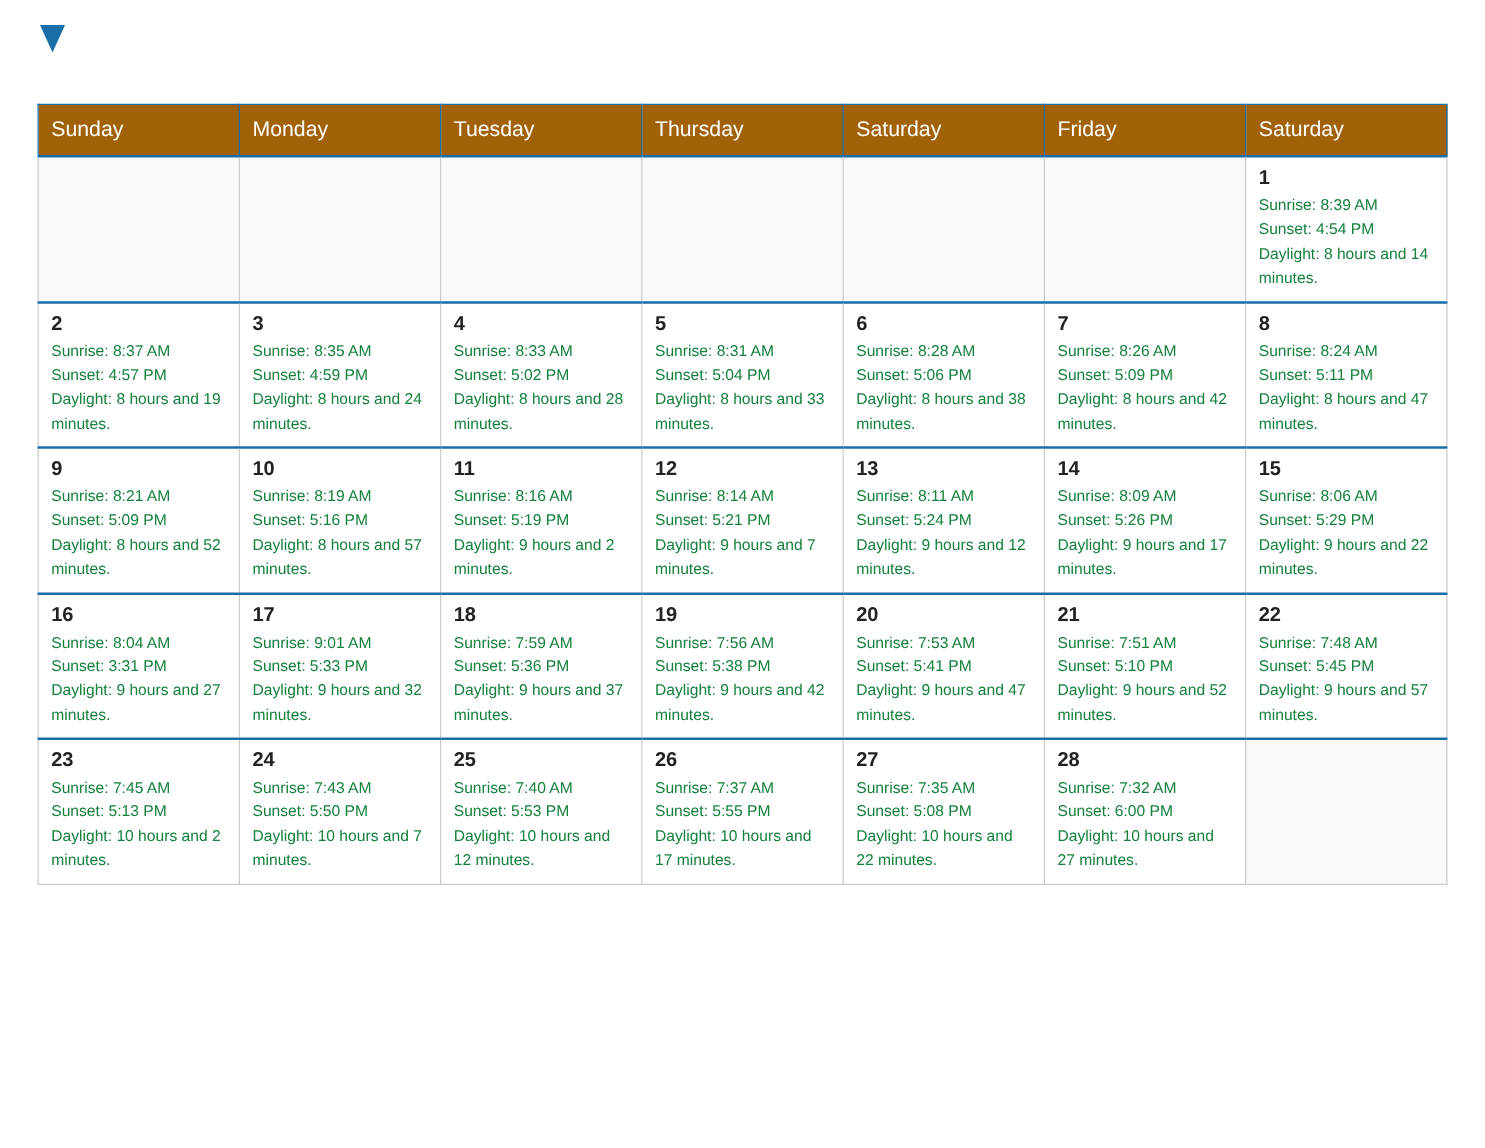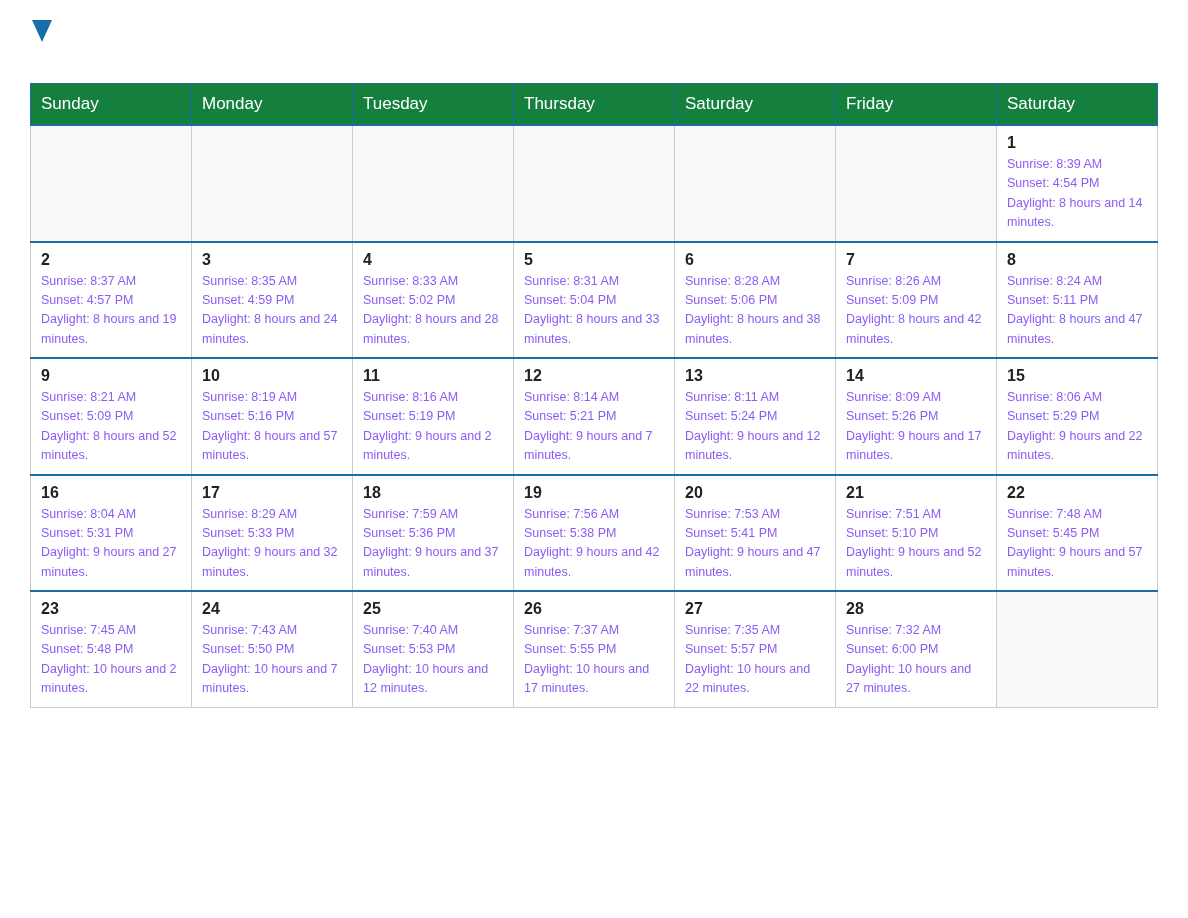--- a/index.html
+++ b/index.html
@@ -40,21 +40,21 @@
       font-size: 22px;
       color: #555;
       margin-top: 4px;
     }
     .calendar {
       width: 100%;
       border-collapse: collapse;
       margin-top: 10px;
     }
     .calendar th {
-      background-color: #15803d;
+      background-color: #a16207;
       color: #fff;
       font-size: 17px;
       font-weight: normal;
       padding: 10px 10px;
       text-align: left;
       border: 1px solid #1a6ea8;
     }
     .calendar td {
       border: 1px solid #ccc;
       vertical-align: top;
@@ -65,21 +65,21 @@
     }
     .day-number {
       font-size: 16px;
       font-weight: bold;
       color: #222;
       display: block;
       margin-bottom: 3px;
     }
     .day-info {
       font-size: 12.5px;
-      color: #8b5cf6;
+      color: #15803d;
       line-height: 1.55;
     }
     .empty-cell {
       background: #f9f9f9;
     }
     tr.week-row td {
       border-top: 2px solid #1a6ea8;
     }
     .logo-container {
       display: flex;
@@ -245,27 +245,27 @@
           <div class="day-info">Sunrise: 8:06 AM
 Sunset: 5:29 PM
 Daylight: 9 hours
 and 22 minutes.</div>
         </td>
       </tr>
       <tr class="week-row">
         <td>
           <span class="day-number">16</span>
           <div class="day-info">Sunrise: 8:04 AM
-Sunset: 5:31 PM
+Sunset: 3:31 PM
 Daylight: 9 hours
 and 27 minutes.</div>
         </td>
         <td>
           <span class="day-number">17</span>
-          <div class="day-info">Sunrise: 8:29 AM
+          <div class="day-info">Sunrise: 9:01 AM
 Sunset: 5:33 PM
 Daylight: 9 hours
 and 32 minutes.</div>
         </td>
         <td>
           <span class="day-number">18</span>
           <div class="day-info">Sunrise: 7:59 AM
 Sunset: 5:36 PM
 Daylight: 9 hours
 and 37 minutes.</div>
@@ -296,21 +296,21 @@
           <div class="day-info">Sunrise: 7:48 AM
 Sunset: 5:45 PM
 Daylight: 9 hours
 and 57 minutes.</div>
         </td>
       </tr>
       <tr class="week-row">
         <td>
           <span class="day-number">23</span>
           <div class="day-info">Sunrise: 7:45 AM
-Sunset: 5:48 PM
+Sunset: 5:13 PM
 Daylight: 10 hours
 and 2 minutes.</div>
         </td>
         <td>
           <span class="day-number">24</span>
           <div class="day-info">Sunrise: 7:43 AM
 Sunset: 5:50 PM
 Daylight: 10 hours
 and 7 minutes.</div>
         </td>
@@ -324,21 +324,21 @@
         <td>
           <span class="day-number">26</span>
           <div class="day-info">Sunrise: 7:37 AM
 Sunset: 5:55 PM
 Daylight: 10 hours
 and 17 minutes.</div>
         </td>
         <td>
           <span class="day-number">27</span>
           <div class="day-info">Sunrise: 7:35 AM
-Sunset: 5:57 PM
+Sunset: 5:08 PM
 Daylight: 10 hours
 and 22 minutes.</div>
         </td>
         <td>
           <span class="day-number">28</span>
           <div class="day-info">Sunrise: 7:32 AM
 Sunset: 6:00 PM
 Daylight: 10 hours
 and 27 minutes.</div>
         </td>

